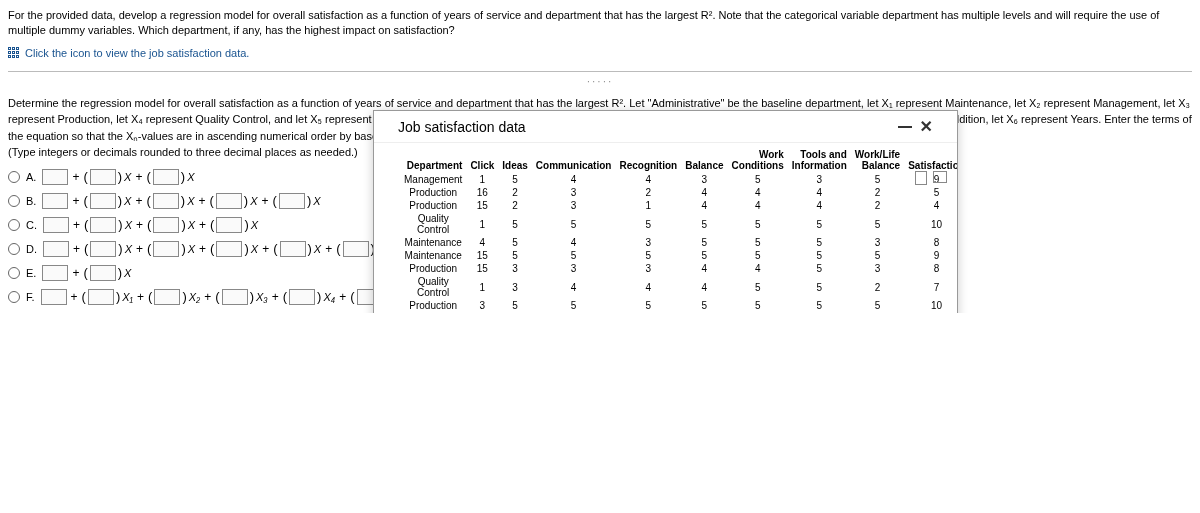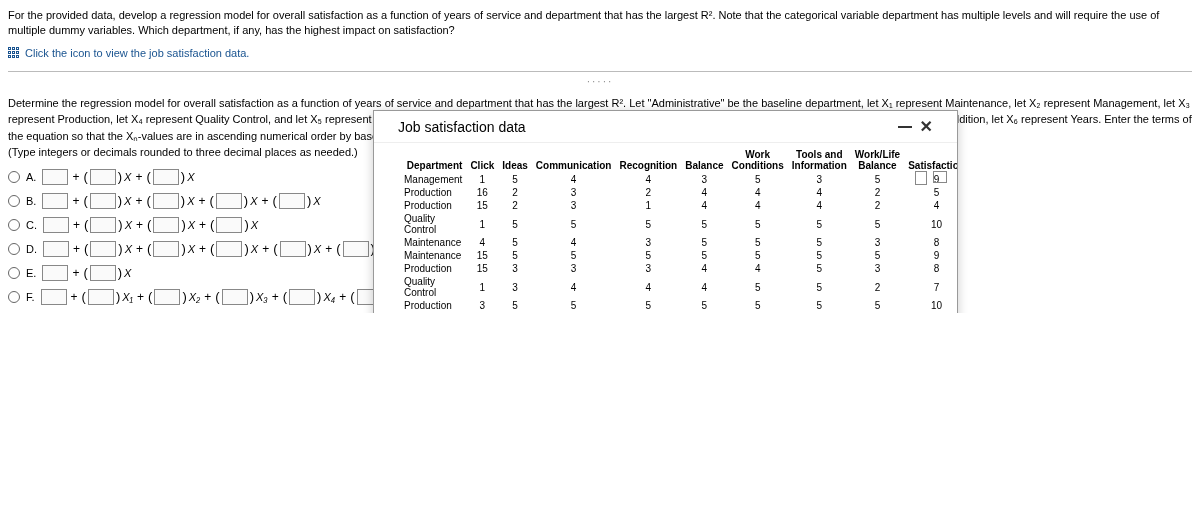--- a/index.html
+++ b/index.html
@@ -23,23 +23,23 @@
     .x { font-style: italic; }
     
     .popup { position: absolute; top: 110px; left: 373px; width: 585px; height: 393px; background: #fff; border: 1px solid #999; box-shadow: 0 2px 10px rgba(0,0,0,0.2); display: flex; flex-direction: column; }
     .popup-header { display: flex; justify-content: space-between; align-items: center; padding: 6px 24px; font-size: 14px; border-bottom: 1px solid #eee; }
     .popup-title { font-weight: normal; }
     .popup-controls { display: flex; gap: 8px; align-items: center; }
     .minimize-icon { width: 14px; height: 2px; background: #333; }
     .close-icon { font-size: 16px; color: #333; cursor: pointer; font-weight: bold; }
     .popup-body { overflow: auto; flex: 1; padding: 4px 10px 10px; }
     table { border-collapse: collapse; width: 100%; font-size: 10px; }
-    th { font-weight: bold; text-align: center; padding: 2px 4px; white-space: nowrap; vertical-align: bottom; }
+    th { font-weight: bold; text-align: right; padding: 2px 4px; white-space: nowrap; vertical-align: bottom; }
     td { text-align: center; padding: 1px 4px; }
-    td:first-child { text-align: left; padding-left: 20px; }
+    td:first-child { text-align: center; padding-left: 20px; }
     th:first-child { text-align: right; padding-left: 20px; }
     .print-icon { position: absolute; top: 28px; right: 10px; width: 14px; height: 12px; border: 1px solid #888; }
     .copy-icon { position: absolute; top: 28px; right: 30px; width: 12px; height: 14px; border: 1px solid #888; }
   </style>
 </head>
 <body>
 
 <div class="problem-text">For the provided data, develop a regression model for overall satisfaction as a function of years of service and department that has the largest R². Note that the categorical variable department has multiple levels and will require the use of multiple dummy variables. Which department, if any, has the highest impact on satisfaction?</div>
 
 <div class="link-row">

